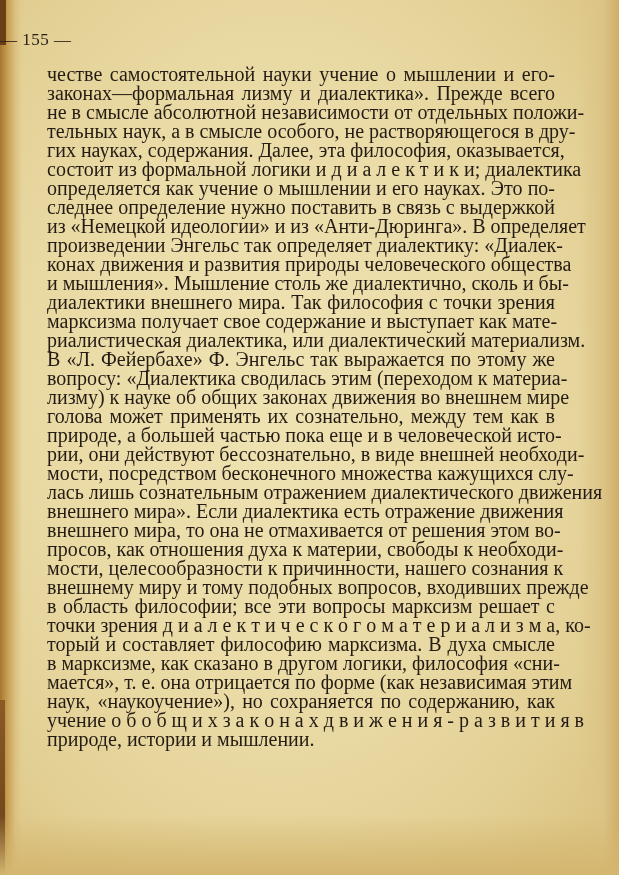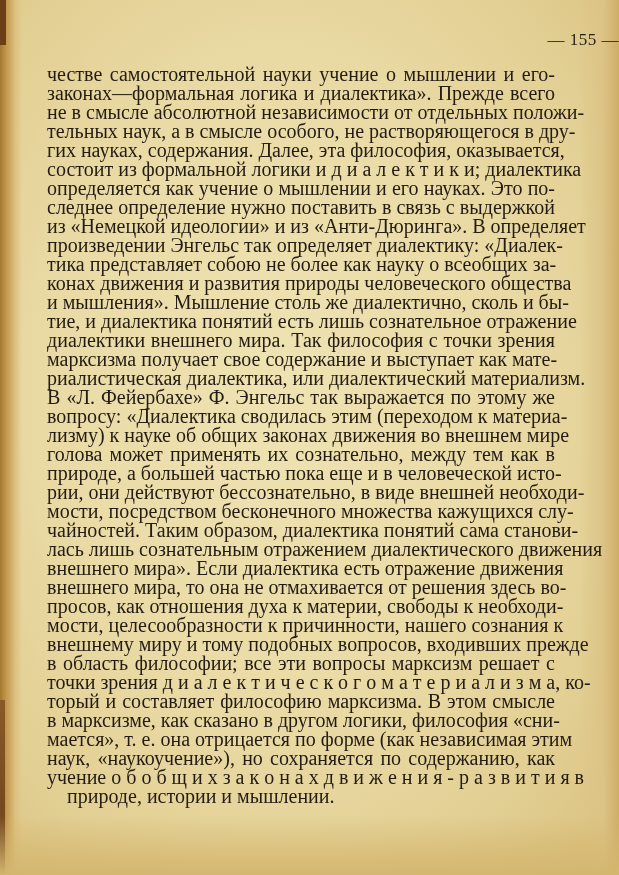--- a/index.html
+++ b/index.html
@@ -29,84 +29,81 @@
   .edge-right {
     position: absolute; right: 0; top: 0; bottom: 0; width: 40px;
     background: linear-gradient(to left, #cfae66 0%, #dcc486 40%, rgba(230,214,160,0) 100%);
   }
   .edge-bottom {
     position: absolute; left: 0; right: 0; bottom: 0; height: 60px;
     background: linear-gradient(to top, #d4b66f 0%, rgba(226,207,147,0) 100%);
   }
   .page-number {
     position: absolute; left: 0; width: 619px; top: 30px;
-    text-align: right;
+    text-align: left;
     font-family: "Liberation Serif", serif;
     font-size: 17px; color: #2a2118;
     letter-spacing: 0.5px;
   }
   .body-text {
     position: absolute; left: 47px; top: 65px; width: 508px;
     font-family: "Liberation Serif", serif;
     font-size: 20px; line-height: 19px;
     color: #241c14;
   }
   .line {
     display: block; white-space: nowrap;
     text-align: justify; text-align-last: justify;
     height: 19px;
   }
-  .line.last { text-align-last: left; margin-left: 20px; }
+  .line.last { text-align-last: left; }
 </style>
 </head>
 <body>
 
 <div class="page">
   <div class="edge-left"></div>
   <div class="edge-left-dark"></div>
   <div class="edge-left-dark2"></div>
   <div class="edge-right"></div>
   <div class="edge-bottom"></div>
 
   <div class="page-number">— 155 —</div>
 
   <div class="body-text">
     <span class="line">честве самостоятельной науки учение о мышлении и его-</span>
-    <span class="line">законах—формальная логика и диалектика». Прежде всего</span>
+    <span class="line">законах—формальная лизму и диалектика». Прежде всего</span>
     <span class="line">не в смысле абсолютной независимости от отдельных положи-</span>
     <span class="line">тельных наук, а в смысле особого, не растворяющегося в дру-</span>
     <span class="line">гих науках, содержания. Далее, эта философия, оказывается,</span>
     <span class="line">состоит из формальной логики и д и а л е к т и к и; диалектика</span>
     <span class="line">определяется как учение о мышлении и его науках. Это по-</span>
     <span class="line">следнее определение нужно поставить в связь с выдержкой</span>
     <span class="line">из «Немецкой идеологии» и из «Анти-Дюринга». В определяет</span>
     <span class="line">произведении Энгельс так определяет диалектику: «Диалек-</span>
-    <span class="line">тика представляет собою не более как науку о всеобщих за-</span>
     <span class="line">конах движения и развития природы человеческого общества</span>
     <span class="line">и мышления». Мышление столь же диалектично, сколь и бы-</span>
-    <span class="line">тие, и диалектика понятий есть лишь сознательное отражение</span>
     <span class="line">диалектики внешнего мира. Так философия с точки зрения</span>
     <span class="line">марксизма получает свое содержание и выступает как мате-</span>
     <span class="line">риалистическая диалектика, или диалектический материализм.</span>
     <span class="line">В «Л. Фейербахе» Ф. Энгельс так выражается по этому же</span>
     <span class="line">вопросу: «Диалектика сводилась этим (переходом к материа-</span>
     <span class="line">лизму) к науке об общих законах движения во внешнем мире</span>
     <span class="line">голова может применять их сознательно, между тем как в</span>
     <span class="line">природе, а большей частью пока еще и в человеческой исто-</span>
     <span class="line">рии, они действуют бессознательно, в виде внешней необходи-</span>
     <span class="line">мости, посредством бесконечного множества кажущихся слу-</span>
-    <span class="line">чайностей. Таким образом, диалектика понятий сама станови-</span>
     <span class="line">лась лишь сознательным отражением диалектического движения</span>
     <span class="line">внешнего мира». Если диалектика есть отражение движения</span>
-    <span class="line">внешнего мира, то она не отмахивается от решения здесь во-</span>
+    <span class="line">внешнего мира, то она не отмахивается от решения этом во-</span>
     <span class="line">просов, как отношения духа к материи, свободы к необходи-</span>
     <span class="line">мости, целесообразности к причинности, нашего сознания к</span>
     <span class="line">внешнему миру и тому подобных вопросов, входивших прежде</span>
     <span class="line">в область философии; все эти вопросы марксизм решает с</span>
     <span class="line">точки зрения д и а л е к т и ч е с к о г о  м а т е р и а л и з м а, ко-</span>
-    <span class="line">торый и составляет философию марксизма. В этом смысле</span>
+    <span class="line">торый и составляет философию марксизма. В духа смысле</span>
     <span class="line">в марксизме, как сказано в другом логики, философия «сни-</span>
     <span class="line">мается», т. е. она отрицается по форме (как независимая этим</span>
     <span class="line">наук, «наукоучение»), но сохраняется по содержанию, как</span>
     <span class="line">учение о б  о б щ и х  з а к о н а х  д в и ж е н и я - р а з в и т и я  в</span>
     <span class="line last">природе, истории и мышлении.</span>
   </div>
 </div>
 
 </body></html>

